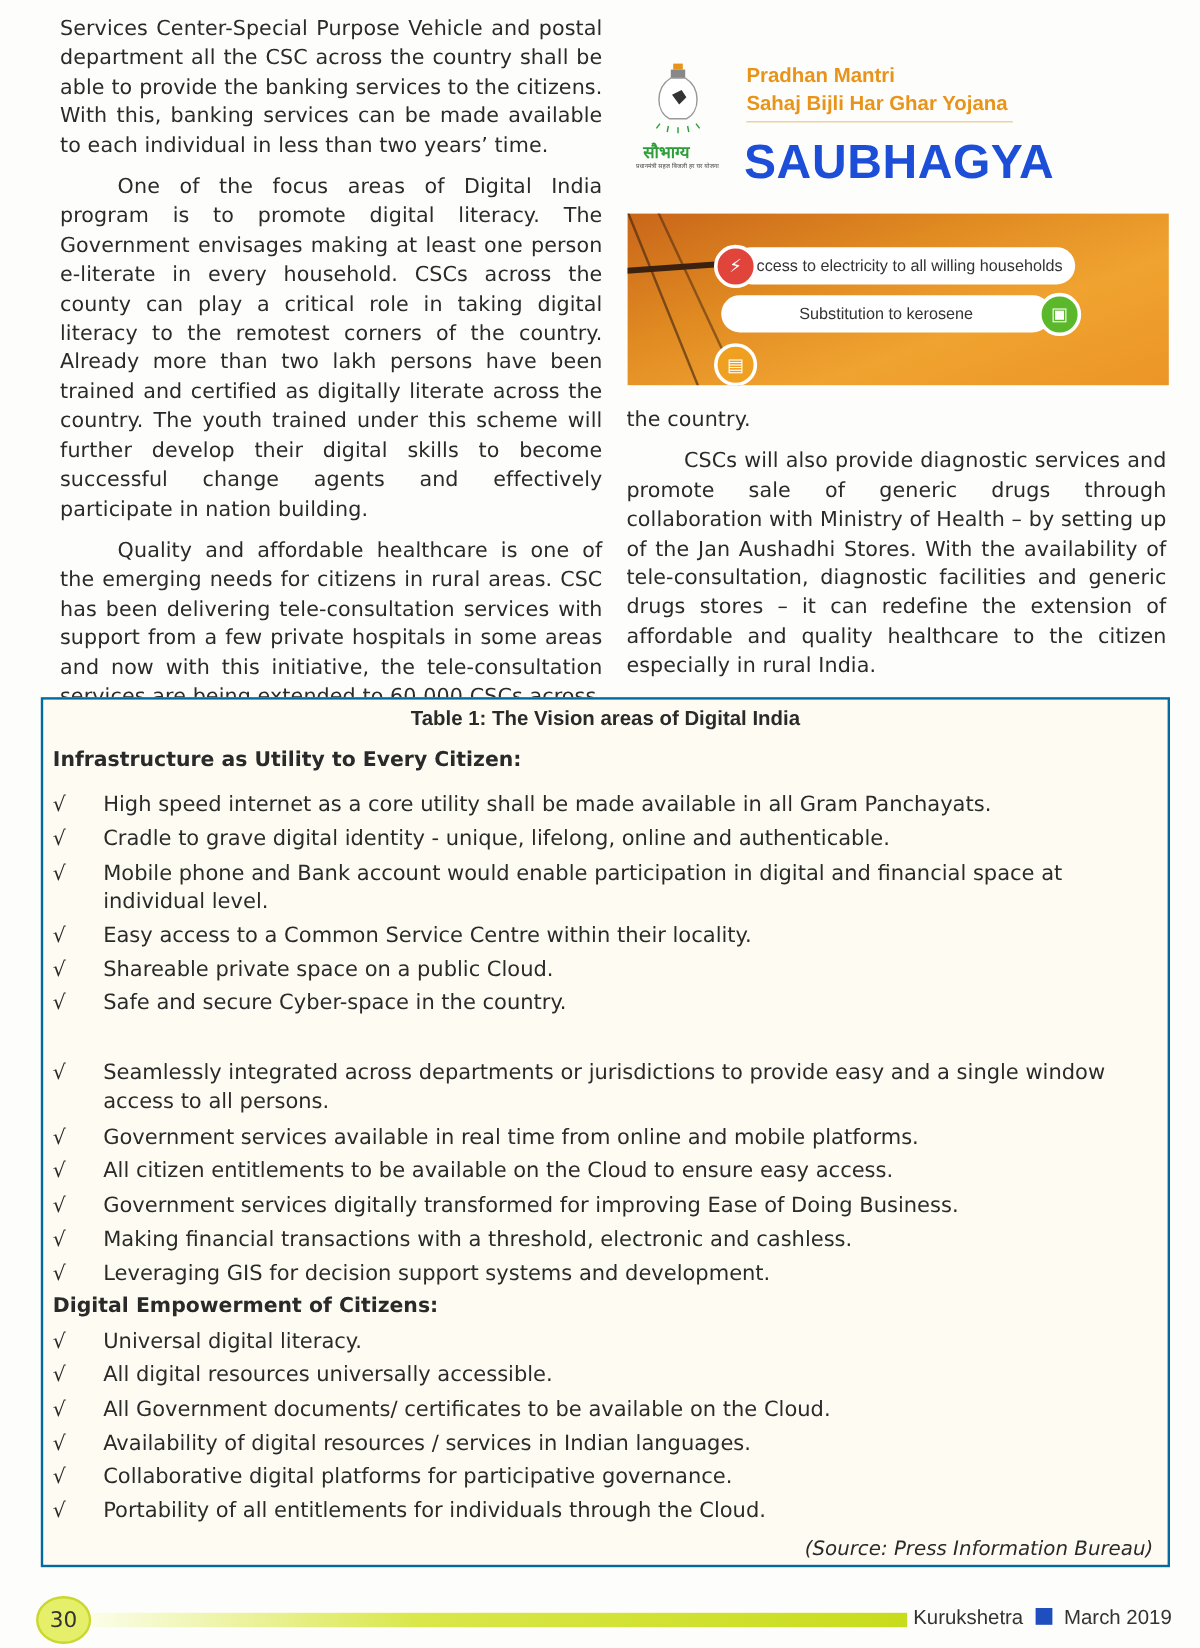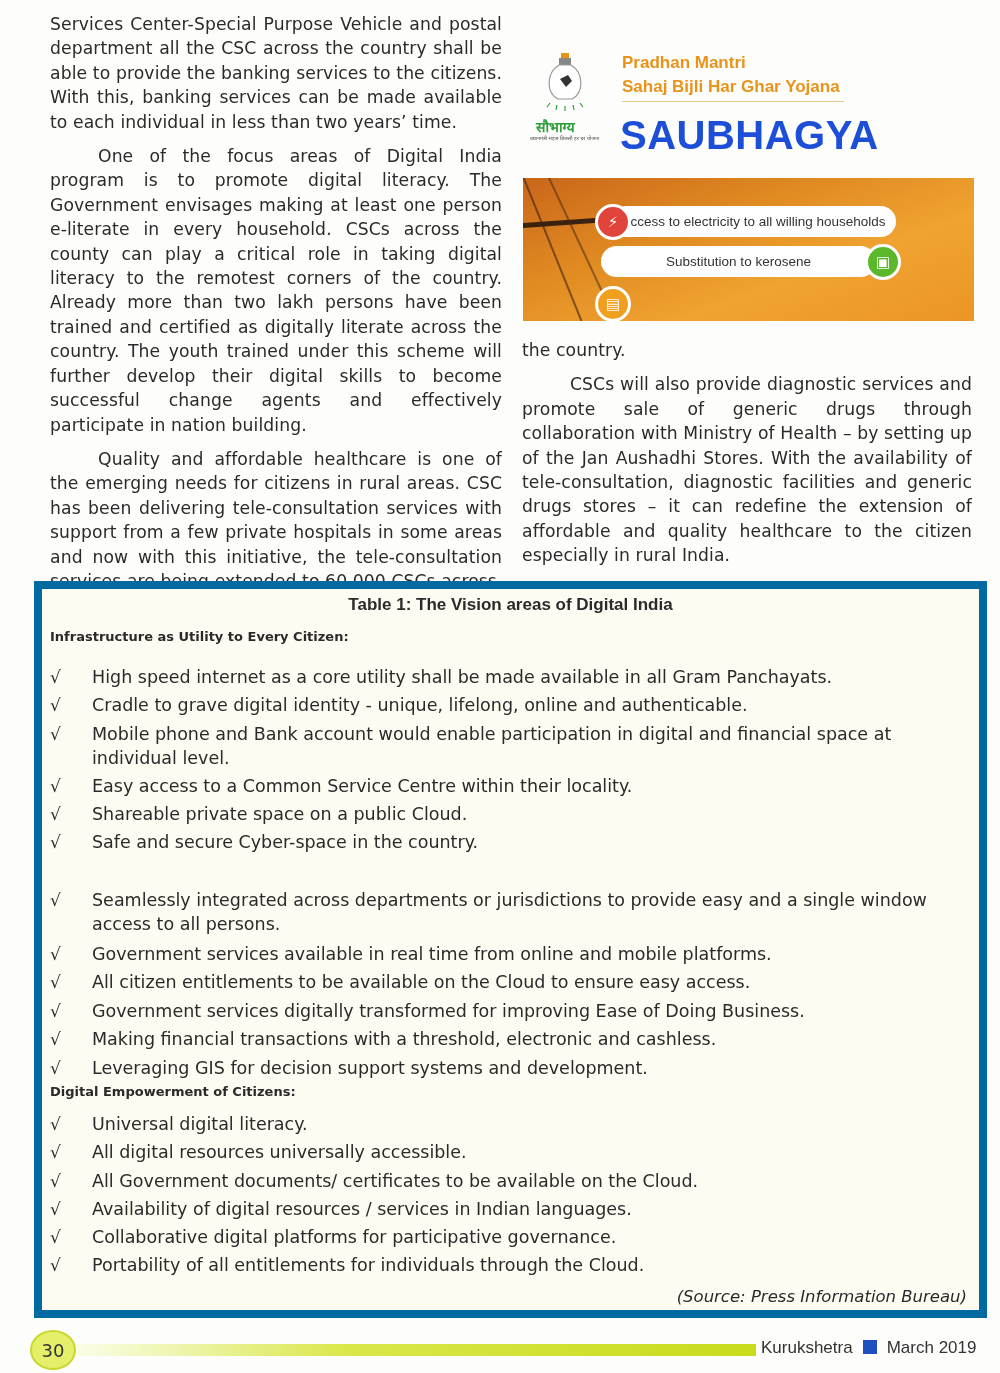--- a/index.html
+++ b/index.html
@@ -21,24 +21,24 @@
   .pmline { position:absolute; left:92px; top:56px; width:222px; height:1px; background:#e6c98a; }
   .saub { position:absolute; left:90px; top:58px; font-size:40px; color:#1d4ed8; font-weight:bold; font-family:"Liberation Sans", sans-serif; letter-spacing:0.5px;margin-top:10px; }
 
   #banner { position:absolute; left:523px; top:178px; width:451px; height:143px;
             background:linear-gradient(160deg,#c9661a 0%,#e08a22 35%,#f0a330 65%,#eb9526 100%); overflow:hidden; }
   .wire { position:absolute; background:#3b2210; }
   .pill { position:absolute; background:#fff; border-radius:20px; height:31px; font-family:"Liberation Sans", sans-serif;
           font-size:13.5px; color:#333; display:flex; align-items:center; justify-content:center; }
   .badge { position:absolute; width:30px; height:30px; border-radius:50%; border:3px solid #fff; display:flex; align-items:center; justify-content:center; color:#fff; font-size:15px; }
 
-  #table-box { position:absolute; left:34px; top:581px; width:937px; height:721px; border:8px solid #0369a1; background:#fefcf2; }
+  #table-box { position:absolute; left:34px; top:581px; width:937px; height:721px; border:2px solid #0369a1; background:#fefcf2; }
   .tcap { position:absolute; left:0; width:100%; top:6px; text-align:center; font-weight:bold; font-size:17px; font-family:"Liberation Sans", sans-serif; }
   .trow { position:absolute; left:8px; width:925px; font-size:17.5px; line-height:24px; }
-  .tsec { position:absolute; left:8px; font-weight:bold; font-size:13px; }
+  .tsec { position:absolute; left:8px; font-weight:bold; font-size:17px; }
   .chk { position:absolute; left:0; top:0; font-size:17px; }
   .ttxt { position:absolute; left:42px; right:0; top:0; }
   .source { position:absolute; right:12px; bottom:4px; font-style:italic; font-size:16.5px; }
 
   #footer { position:absolute; left:16px; top:1330px; width:1000px; height:40px; }
   .pnum { position:absolute; left:14px; top:0; width:42px; height:36px; border-radius:50%; background:#e6ef6a; border:2px solid #c9d82e;
           font-size:18px; display:flex; align-items:center; justify-content:center; color:#333; }
   .fbar { position:absolute; left:60px; top:14px; width:680px; height:12px; background:linear-gradient(90deg,#fbfde8 0%,#d9e74a 40%,#c8dc1c 100%); }
   .ftext { position:absolute; left:745px; top:8px; font-size:17px; color:#333; font-family:"Liberation Sans", sans-serif; }
   .fsq { display:inline-block; width:14px; height:14px; background:#1f4fbf; margin:0 10px; vertical-align:-1px; }

